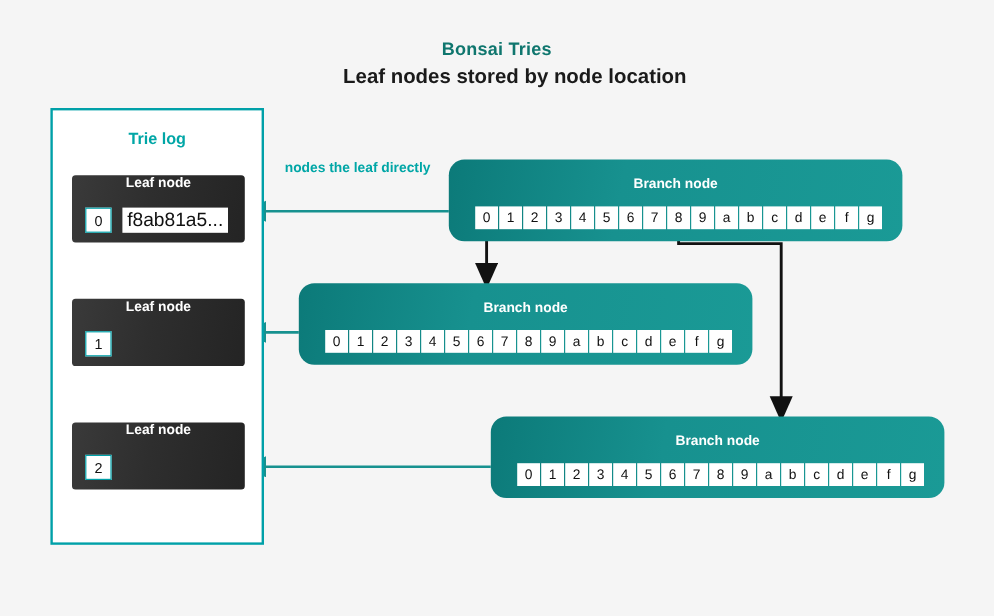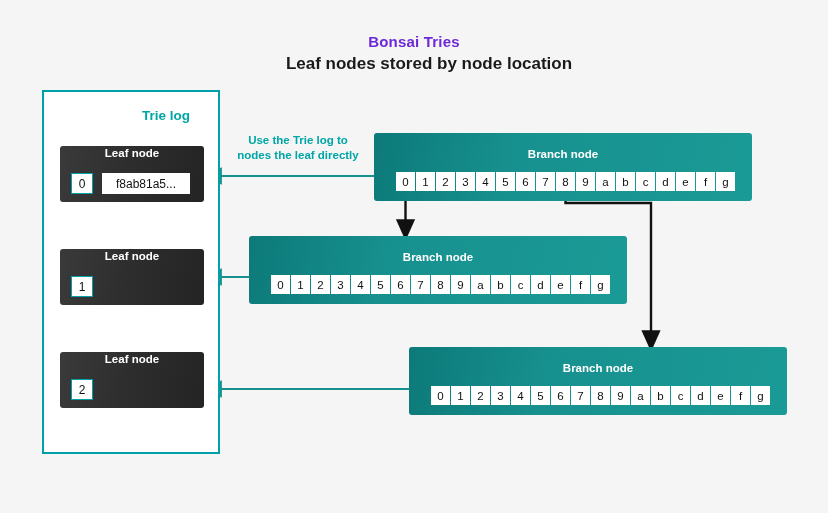--- a/index.html
+++ b/index.html
@@ -22,21 +22,21 @@
   }
 
   
   .title {
     position: absolute;
     left: 0; top: 33px;
     width: 828px;
     text-align: center;
     font-size: 15px;
     font-weight: bold;
-    color: #6d28d9;
+    color: #0f766e;
     letter-spacing: .2px;
   }
   .subtitle {
     position: absolute;
     left: 15px; top: 54px;
     width: 828px;
     text-align: center;
     font-size: 17px;
     font-weight: bold;
     color: #1a1a1a;
@@ -52,21 +52,20 @@
     box-sizing: border-box;
   }
   .trie-panel-title {
     position: absolute;
     left: 0; top: 16px;
     width: 100%;
     text-align: center;
     font-size: 13.5px;
     font-weight: bold;
     color: #00a6a6;
-    padding-left: 35px;
   }
 
   
   .leaf {
     position: absolute;
     left: 60px;
     width: 144px;
     height: 56px;
     background: linear-gradient(100deg, #3a3a3a 0%, #2e2e2e 45%, #242424 100%);
     border-radius: 3px;
@@ -98,33 +97,33 @@
     font-size: 12px;
     color: #111;
     display: flex;
     align-items: center;
     justify-content: center;
   }
   .leaf-value {
     margin-left: 9px;
     width: 88px; height: 21px;
     background: #ffffff;
-    font-size: 12px;
+    font-size: 16px;
     color: #111;
     display: flex;
     align-items: center;
     justify-content: center;
     box-sizing: border-box;
   }
 
   
   .branch {
     position: absolute;
     background: linear-gradient(100deg, #0c7a79 0%, #17918f 38%, #1a9a96 100%);
-    border-radius: 3px;
+    border-radius: 13px;
     box-sizing: border-box;
   }
   .branch-1 { left: 374px; top: 133px; width: 378px; height: 68px; }
   .branch-2 { left: 249px; top: 236px; width: 378px; height: 68px; }
   .branch-3 { left: 409px; top: 347px; width: 378px; height: 68px; }
   .branch-label {
     position: absolute;
     left: 0; top: 15px;
     width: 100%;
     text-align: center;
@@ -217,21 +216,20 @@
   </div>
 
   <div class="leaf leaf-2">
     <div class="leaf-label">Leaf node</div>
     <div class="leaf-row">
       <div class="leaf-index">2</div>
     </div>
   </div>
 
   <div class="annotation">
-    <div>Use the Trie log to</div>
     <div>nodes the leaf directly</div>
   </div>
 
   <div class="branch branch-1">
     <div class="branch-label">Branch node</div>
     <div class="cells">
         <div class="cell">0</div>
         <div class="cell">1</div>
         <div class="cell">2</div>
         <div class="cell">3</div>

